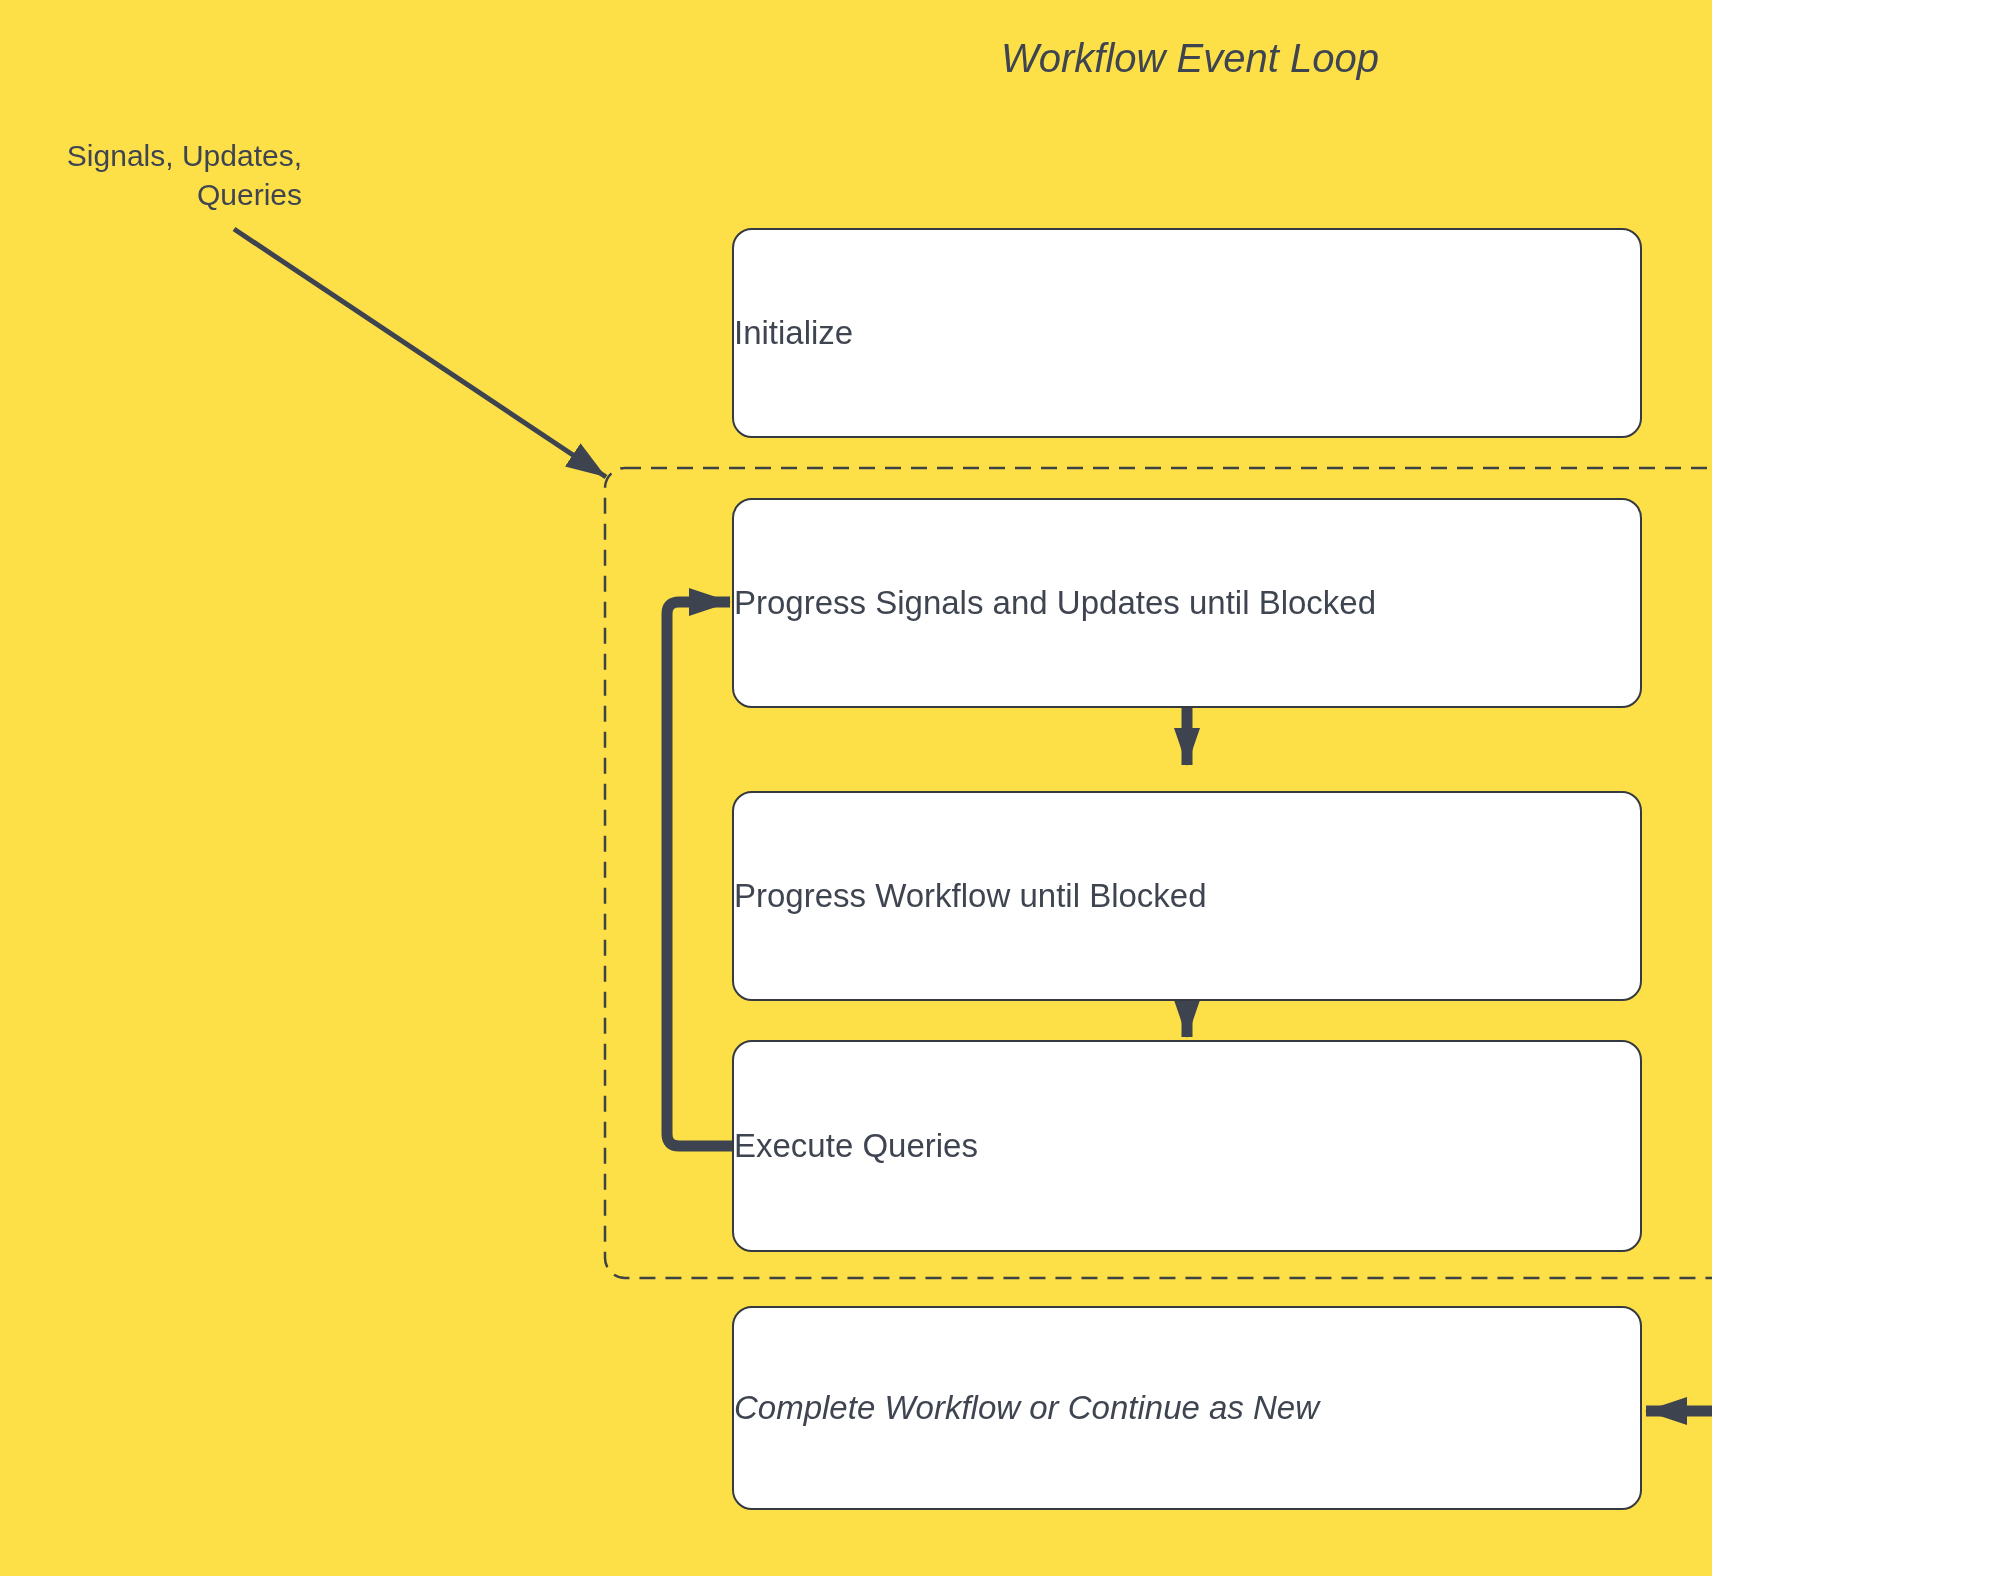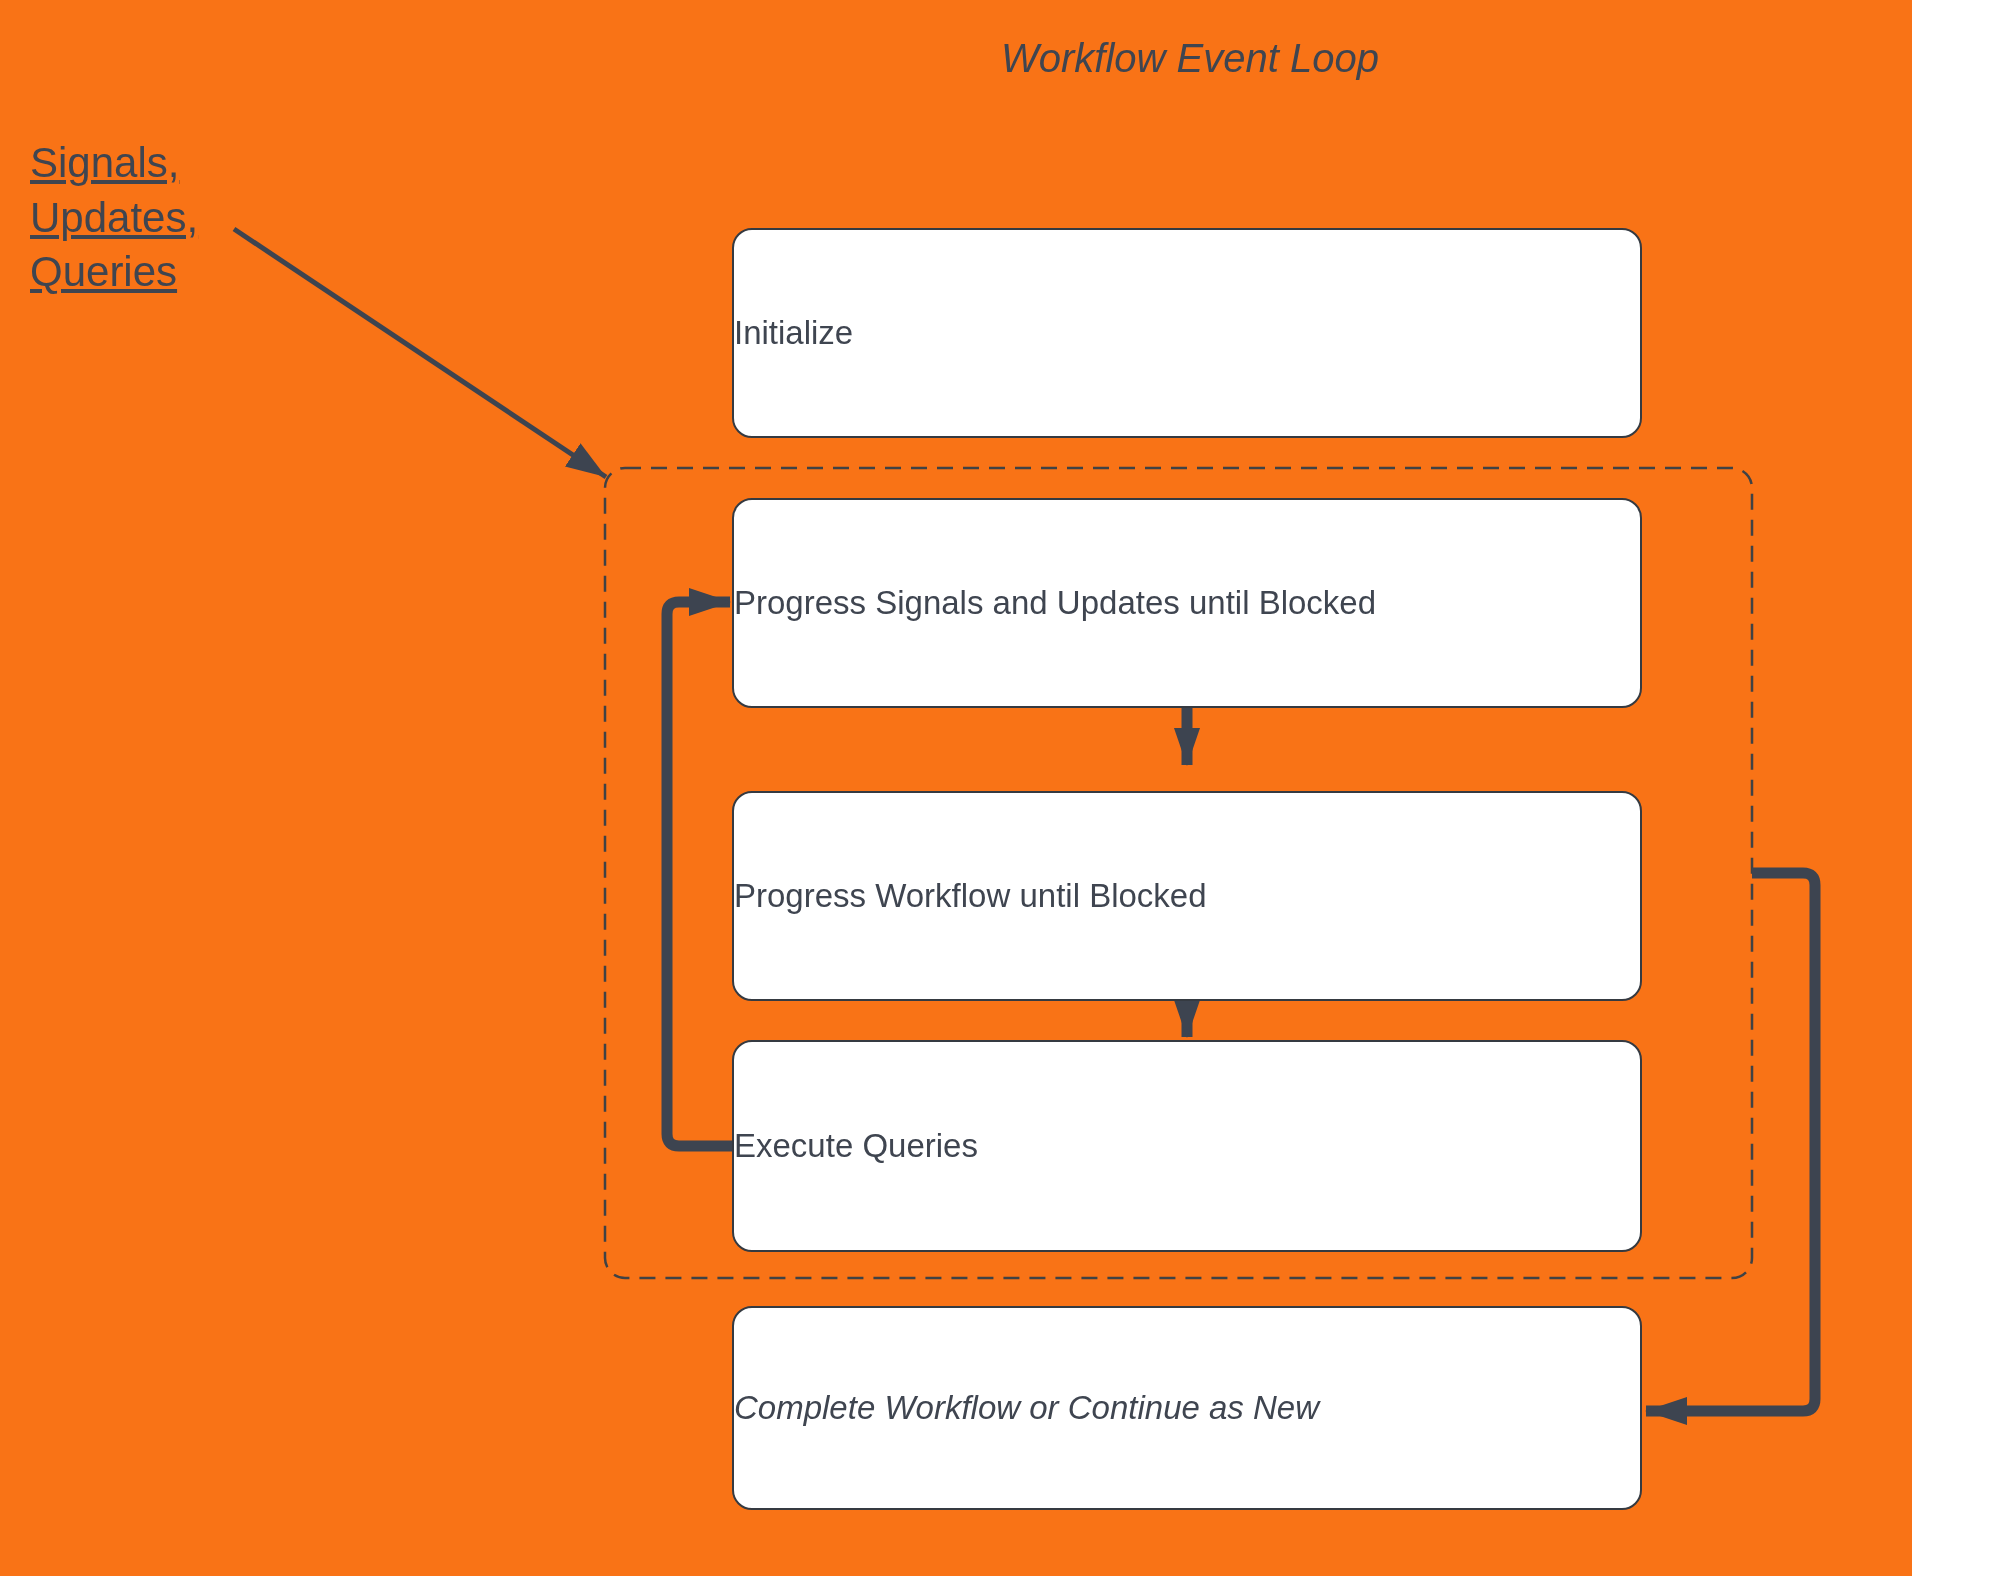--- a/index.html
+++ b/index.html
@@ -2,23 +2,23 @@
 <html><head>
 <meta charset="utf-8">
 <style>
   html, body {
     margin: 0;
     padding: 0;
     background: #ffffff;
   }
   .canvas {
     position: relative;
-    width: 1912px;
+    width: 1712px;
     height: 1576px;
-    background: #f97316;
+    background: #fde047;
     font-family: "Liberation Sans", sans-serif;
     overflow: hidden;
   }
   .connector-layer {
     position: absolute;
     left: 0;
     top: 0;
     z-index: 1;
   }
   .diagram-title {
@@ -30,26 +30,25 @@
     font-size: 40px;
     font-style: italic;
     color: #3f434c;
     z-index: 2;
   }
   .annotation {
     position: absolute;
     left: 30px;
     top: 136px;
     width: 272px;
-    text-align: left;
-    font-size: 42px;
+    text-align: right;
+    font-size: 30px;
     line-height: 1.3;
     color: #3f4550;
     z-index: 2;
-    text-decoration: underline;
   }
   .node {
     position: absolute;
     left: 732px;
     width: 910px;
     box-sizing: border-box;
     background: #ffffff;
     border: 2px solid #f9a8d4;
     border-radius: 20px;
     display: flex;

